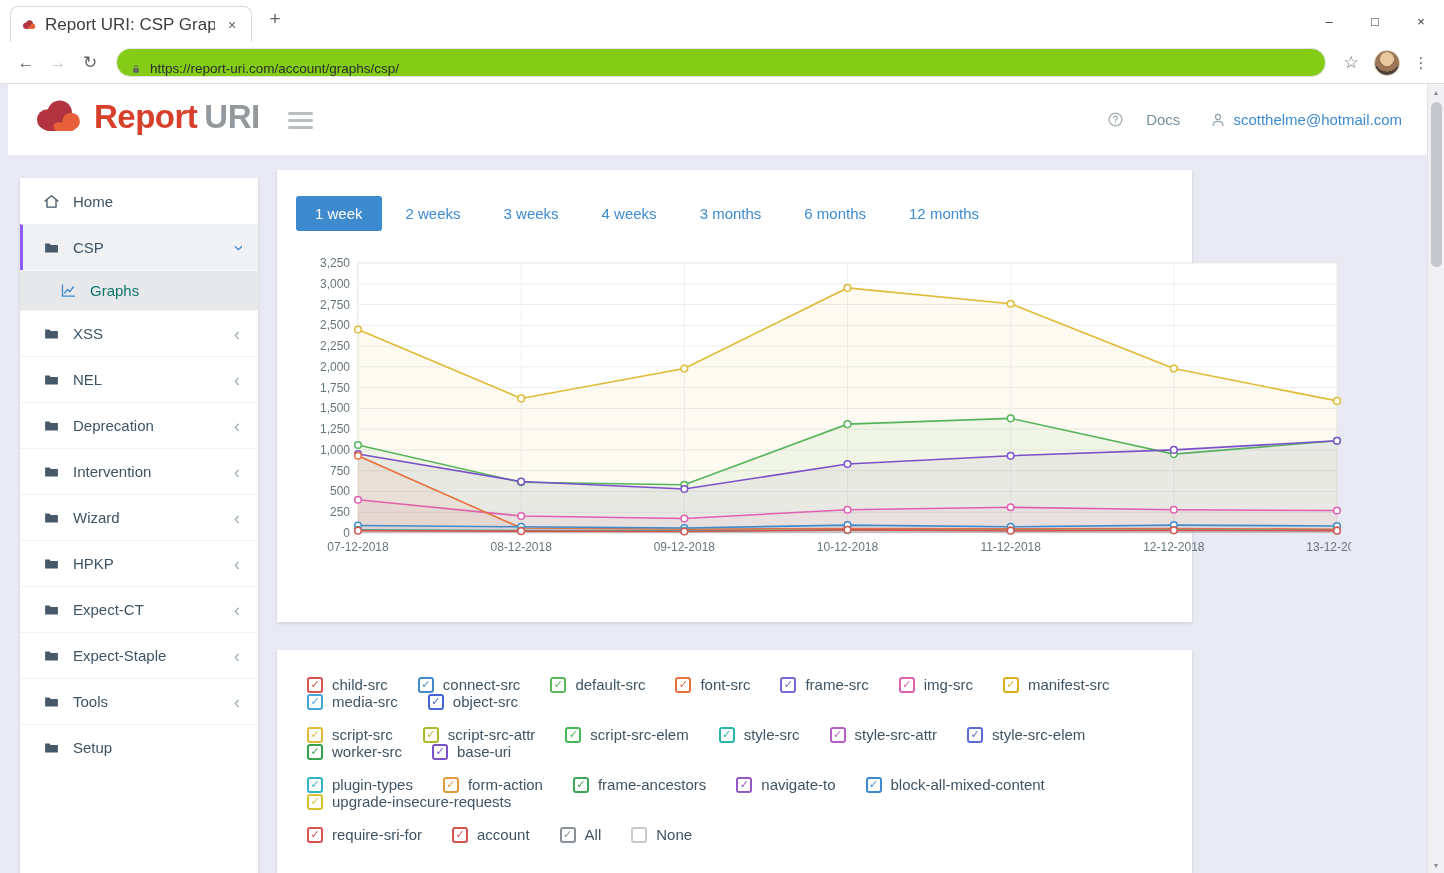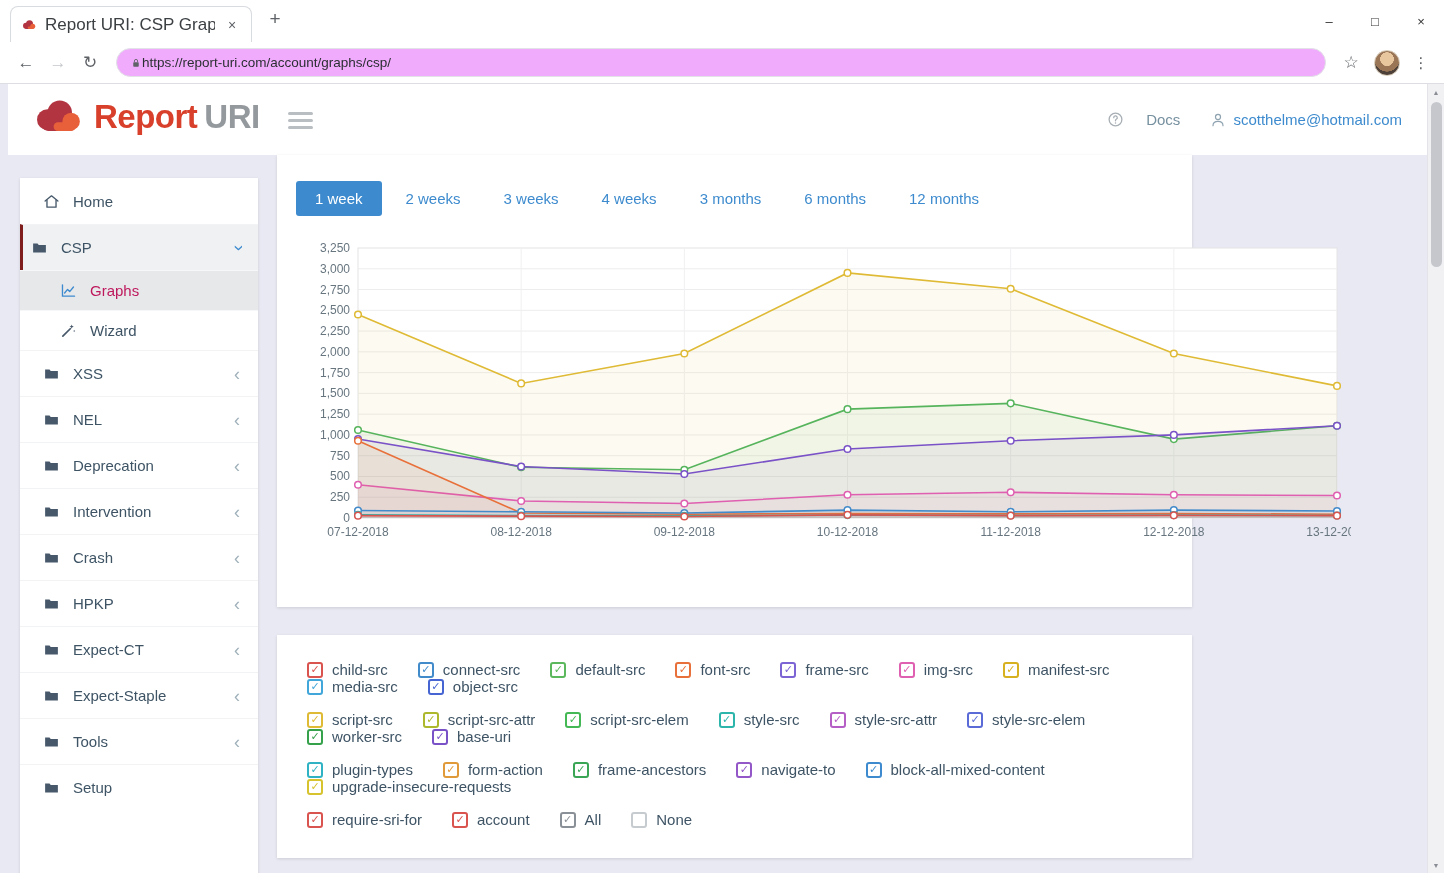--- a/index.html
+++ b/index.html
@@ -12,21 +12,21 @@
   .tab{position:absolute;left:10px;top:6px;width:242px;height:37px;background:#fff;border:1px solid #d8dbdf;border-bottom:1px solid #fff;border-radius:8px 8px 0 0;display:flex;align-items:center;gap:8px;padding:0 10px;z-index:2}
   .tab .fav{width:16px;height:12px;flex:none}
   .tab-title{flex:1;font-size:17px;color:#3c4043;white-space:nowrap;overflow:hidden}
   .tab-close{color:#5f6368;font-size:14px;width:18px;text-align:center}
   .newtab{position:absolute;left:262px;top:8px;font-size:19px;color:#5f6368;width:26px;text-align:center}
   .winctl{position:absolute;right:0;top:0;height:42px;display:flex;z-index:3}
   .winctl span{width:46px;height:100%;display:flex;align-items:center;justify-content:center;font-size:13px;color:#333}
   .addressbar{position:absolute;top:42px;left:0;width:100%;height:42px;background:#fff;display:flex;align-items:center;padding:0 12px;gap:4px;border-bottom:1px solid #dddee3;z-index:5}
   .navbtn{font-size:17px;color:#5f6368;width:28px;text-align:center}
   .navbtn.disabled{color:#c4c7cb}
-  .urlpill{flex:1;height:29px;border-radius:15px;background:#f0abfc;border:1px solid #e1e3e6;display:flex;align-items:center;gap:0;padding:0 13px;margin:0 8px}
+  .urlpill{flex:1;height:29px;border-radius:15px;background:#84cc16;border:1px solid #e1e3e6;display:flex;align-items:flex-end;gap:8px;padding:0 13px;margin:0 8px}
   .urlpill svg{width:12px;height:14px;color:#5f6368;flex:none}
   .urltext{font-size:13.5px;color:#2b2f33;white-space:nowrap}
   .star{font-size:17px;color:#5f6368;width:26px;text-align:center}
   .avatar{width:26px;height:26px;border-radius:50%;border:1px solid #d8cbb8;margin:0 6px;background:radial-gradient(circle at 50% 34%,#e9c79e 0 34%,#9a7556 35% 62%,#4d4038 63%)}
   .kebab{font-size:15px;color:#5f6368;width:22px;text-align:center}
 
   
   .app-header{position:absolute;top:84px;left:8px;width:100%;height:71px;background:#fff;z-index:1}
   .logo{position:absolute;left:22px;top:13px;display:flex;align-items:center;gap:8px}
   .logo svg{width:56px;height:40px}
@@ -40,29 +40,29 @@
   .docs svg{width:17px;height:17px;color:#a7aeb4}
   .email{display:flex;align-items:center;gap:7px;color:#3d8bce;font-size:15px}
   .email svg{width:16px;height:16px;color:#8fa3b0}
 
   
   .sidebar{position:absolute;left:20px;top:178px;width:238px;bottom:-40px;background:#fff;box-shadow:0 1px 3px rgba(0,0,0,.12);overflow:hidden;z-index:1}
   .side-item{display:flex;align-items:center;gap:13px;padding:0 18px 0 23px;height:46px;font-size:15px;color:#3e5465;border-top:1px solid #f2f3f5}
   .side-item:first-child{border-top:none}
   .side-item.sub{height:40px;padding-left:40px;border-top:1px solid #f6f7f8}
   .side-item .sicon{width:17px;height:17px;color:#46586a;flex:none}
-  .side-item.expanded{background:#eff1f3;border-left:3px solid #7f1d1d;padding-left:8px}
+  .side-item.expanded{background:#eff1f3;border-left:3px solid #8b5cf6;padding-left:20px}
   .side-item.expanded .chev{color:#3d8bce}
-  .side-item.active{background:#e7e8ea;color:#be185d}
+  .side-item.active{background:#e7e8ea;color:#0f766e}
   .side-item.active .sicon{color:#3d8bce}
   .chev{margin-left:auto;color:#9fb0ba;font-size:18px;line-height:1}
   .chev.down{transform:rotate(-90deg)}
 
   
-  .main{position:absolute;left:277px;width:915px;top:155px;z-index:1}
+  .main{position:absolute;left:277px;width:915px;top:170px;z-index:1}
   .card{background:#fff;box-shadow:0 1px 3px rgba(0,0,0,.12)}
   .chart-card{height:452px;padding:26px 0 0 19px}
   .rtab{padding:9px 19px;font-size:15px;color:#3d8bce;border-radius:3px;margin-right:5px}
   .rtab.active{background:#3d8bce;color:#fff}
   .chart-svg{display:block;margin-top:22px;width:1055px;height:310px}
   .legend-card{margin-top:28px;padding:26px 30px 14px;min-height:195px}
   .legend-row{display:flex;align-items:center;margin-bottom:16px;flex-wrap:wrap}
   .lcheck{display:inline-flex;align-items:center;gap:9px;margin-right:30px;font-size:15px;color:#3e5465;cursor:pointer}
   .cbox{width:16px;height:16px;border:2px solid;border-radius:3px;display:inline-flex;align-items:center;justify-content:center;font-size:11px;font-weight:bold;background:#fff;line-height:1;flex:none}
 
@@ -201,59 +201,53 @@
       </svg>
       <span class="slabel">CSP</span>
       <span class="chev down">‹</span>
     </div>
     <div class="side-item sub active">
       <svg class="sicon">
         <use href="#graph-icon"></use>
       </svg>
       <span class="slabel">Graphs</span>
     </div>
-    <div class="side-item sub">
-      <svg class="sicon">
-        <use href="#wand-icon"></use>
+    <div class="side-item top">
+      <svg class="sicon">
+        <use href="#folder-icon"></use>
+      </svg>
+      <span class="slabel">XSS</span>
+      <span class="chev">‹</span>
+    </div>
+    <div class="side-item top">
+      <svg class="sicon">
+        <use href="#folder-icon"></use>
+      </svg>
+      <span class="slabel">NEL</span>
+      <span class="chev">‹</span>
+    </div>
+    <div class="side-item top">
+      <svg class="sicon">
+        <use href="#folder-icon"></use>
+      </svg>
+      <span class="slabel">Deprecation</span>
+      <span class="chev">‹</span>
+    </div>
+    <div class="side-item top">
+      <svg class="sicon">
+        <use href="#folder-icon"></use>
+      </svg>
+      <span class="slabel">Intervention</span>
+      <span class="chev">‹</span>
+    </div>
+    <div class="side-item top">
+      <svg class="sicon">
+        <use href="#folder-icon"></use>
       </svg>
       <span class="slabel">Wizard</span>
-    </div>
-    <div class="side-item top">
-      <svg class="sicon">
-        <use href="#folder-icon"></use>
-      </svg>
-      <span class="slabel">XSS</span>
-      <span class="chev">‹</span>
-    </div>
-    <div class="side-item top">
-      <svg class="sicon">
-        <use href="#folder-icon"></use>
-      </svg>
-      <span class="slabel">NEL</span>
-      <span class="chev">‹</span>
-    </div>
-    <div class="side-item top">
-      <svg class="sicon">
-        <use href="#folder-icon"></use>
-      </svg>
-      <span class="slabel">Deprecation</span>
-      <span class="chev">‹</span>
-    </div>
-    <div class="side-item top">
-      <svg class="sicon">
-        <use href="#folder-icon"></use>
-      </svg>
-      <span class="slabel">Intervention</span>
-      <span class="chev">‹</span>
-    </div>
-    <div class="side-item top">
-      <svg class="sicon">
-        <use href="#folder-icon"></use>
-      </svg>
-      <span class="slabel">Crash</span>
       <span class="chev">‹</span>
     </div>
     <div class="side-item top">
       <svg class="sicon">
         <use href="#folder-icon"></use>
       </svg>
       <span class="slabel">HPKP</span>
       <span class="chev">‹</span>
     </div>
     <div class="side-item top">

